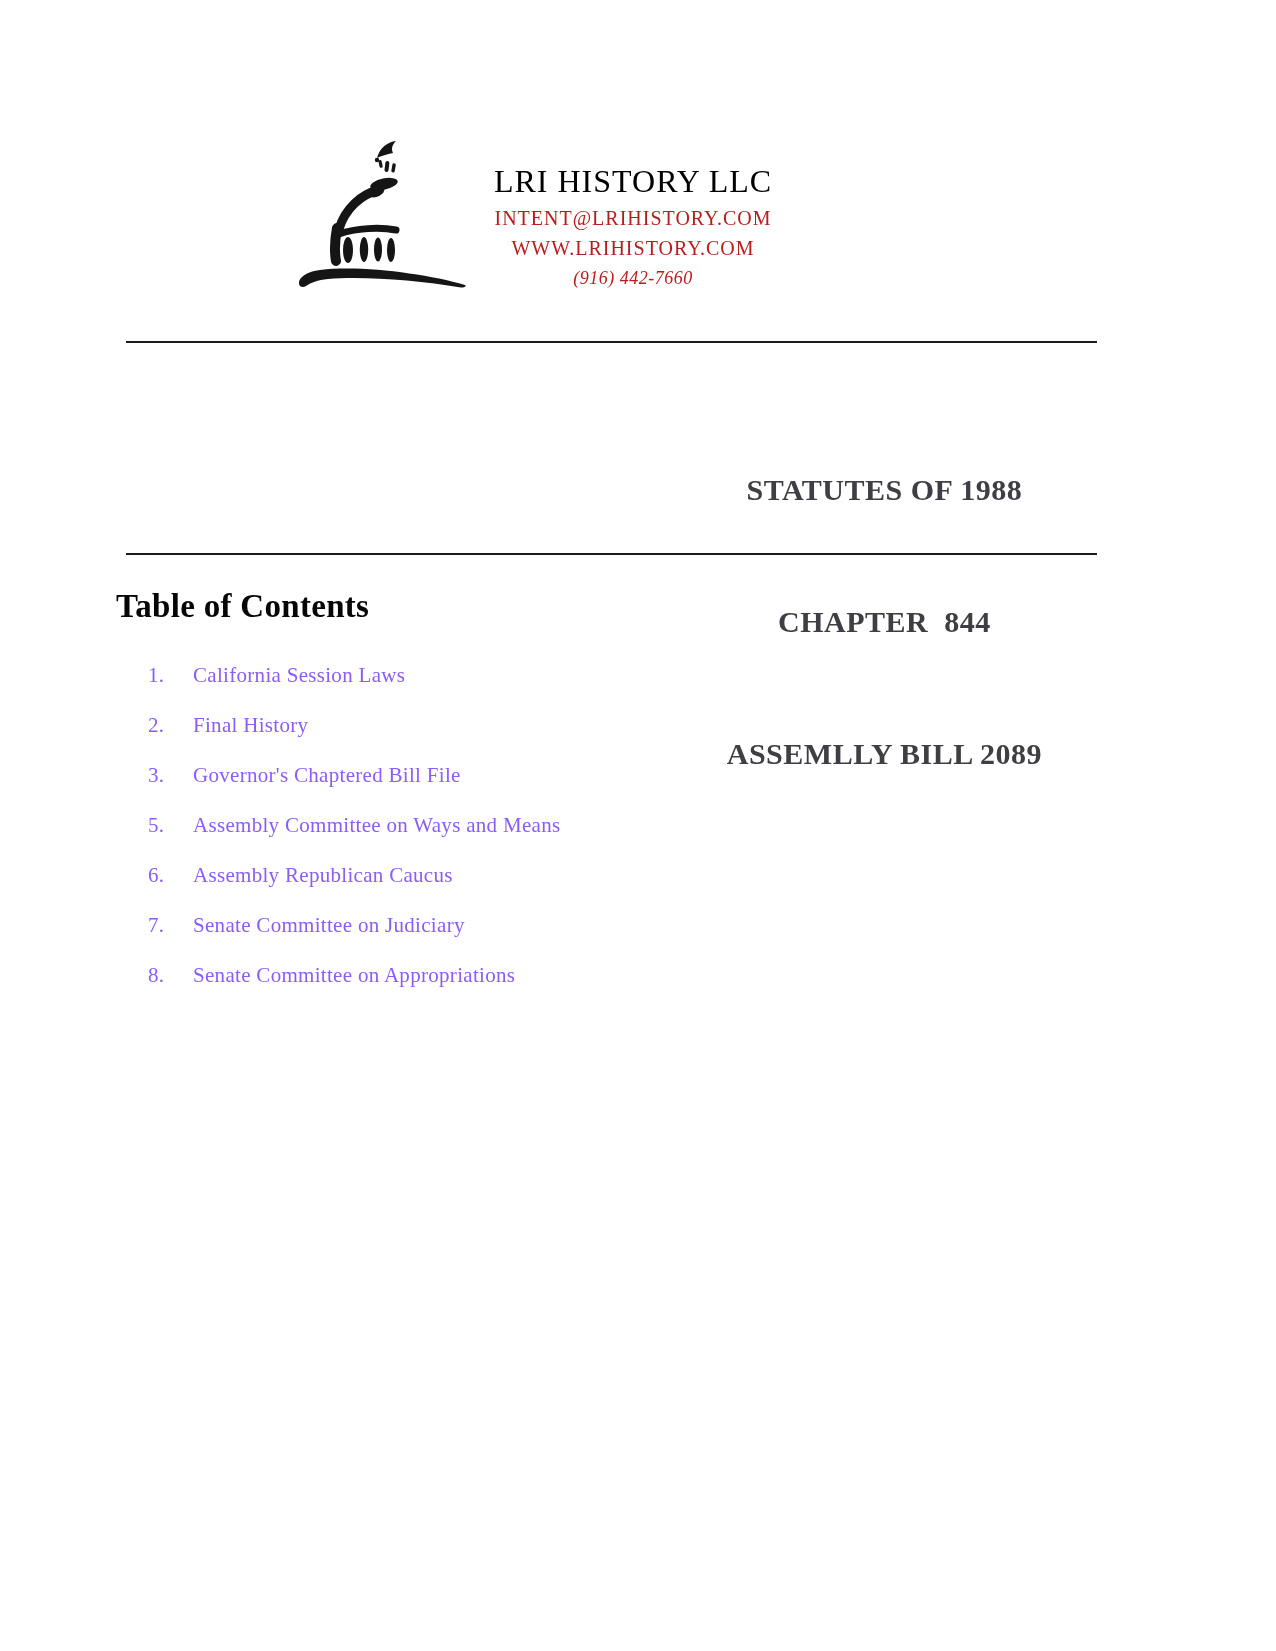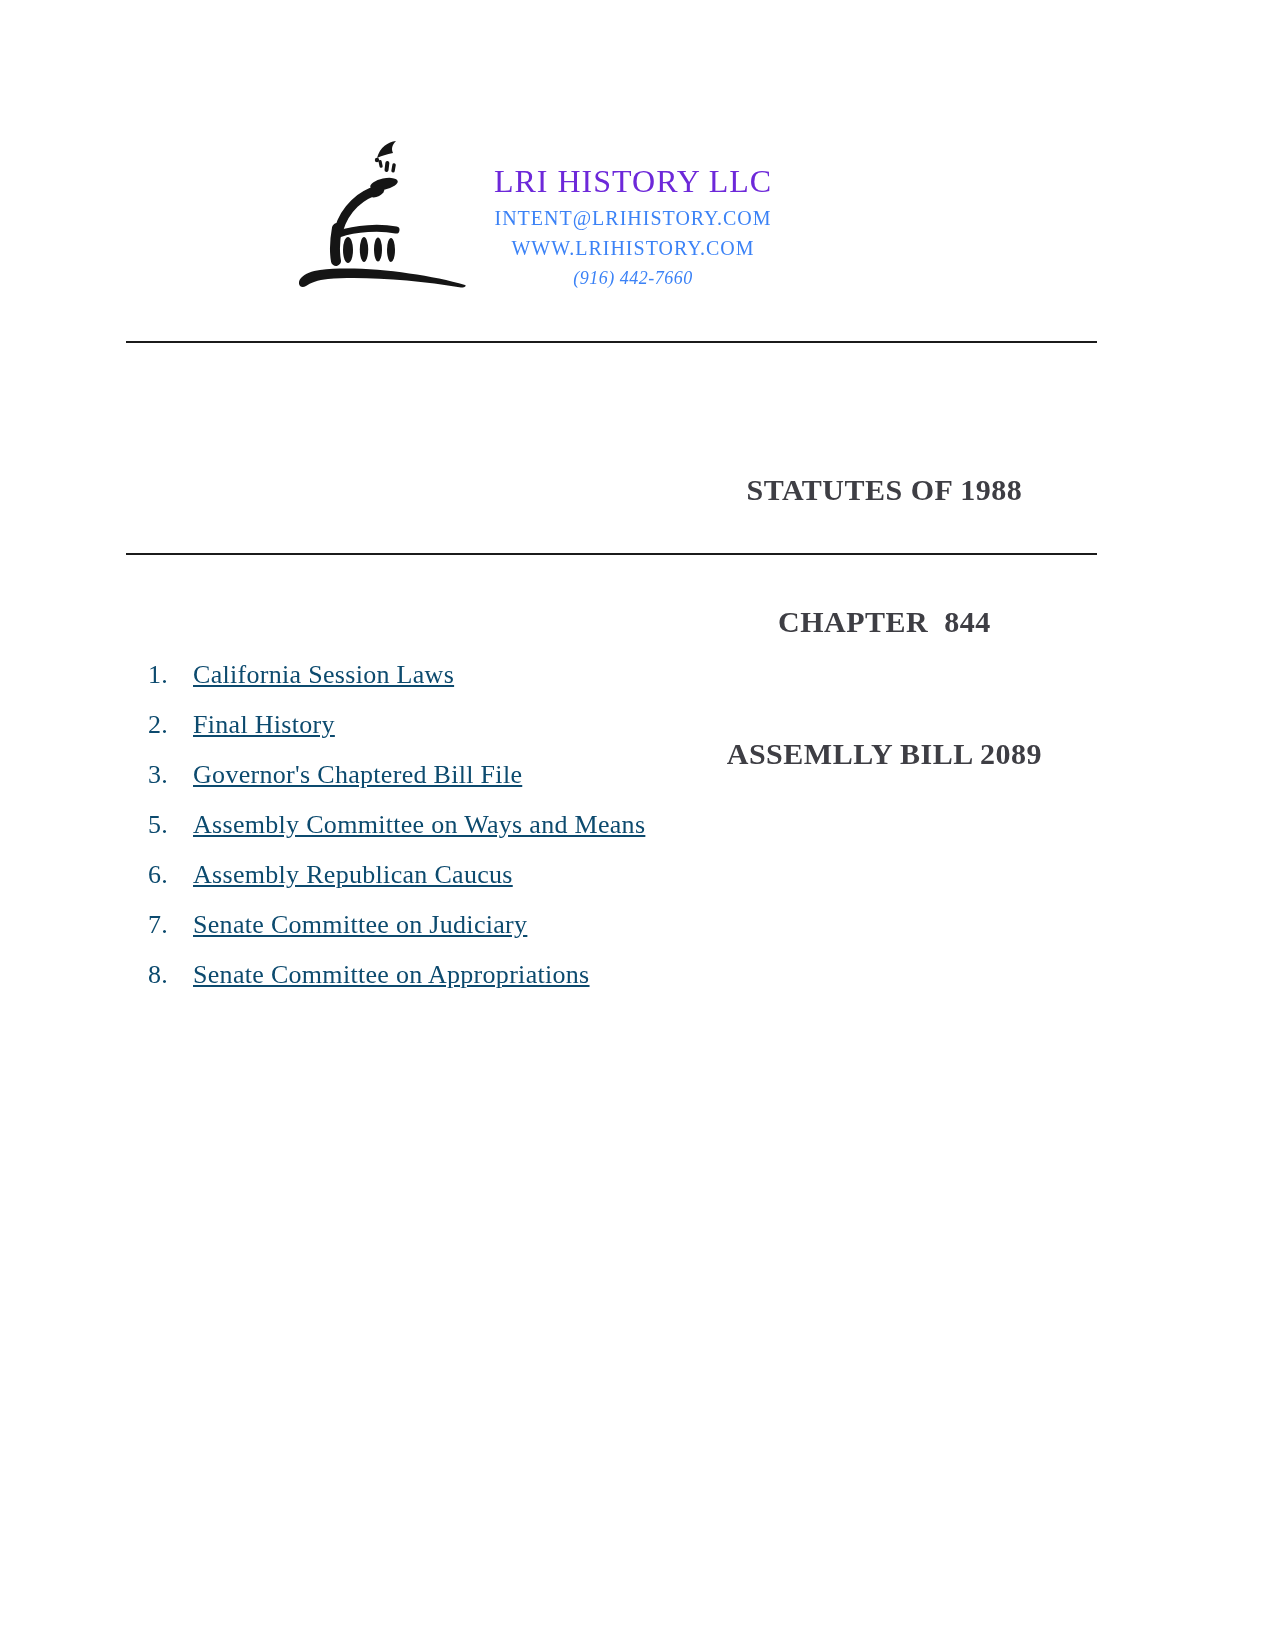--- a/index.html
+++ b/index.html
@@ -22,28 +22,28 @@
   .header-text {
     position: absolute;
     left: 333px; top: 0; width: 600px;
     text-align: center;
   }
   .company-name {
     position: absolute;
     left: 0; top: 164px; width: 600px;
     font-size: 32px; line-height: 34px;
     letter-spacing: 1px;
-    color: #6d28d9;
+    color: #000000;
   }
   .contact-line {
     position: absolute;
     left: 0; width: 600px;
     font-size: 20px; line-height: 24px;
     letter-spacing: 1px;
-    color: #3b82f6;
+    color: #b91c1c;
   }
   .contact-email   { top: 206px; }
   .contact-website { top: 236px; }
   .contact-phone   { top: 266px; font-size: 18px; letter-spacing: 0.5px; font-style: italic; }
 
   
   .rule {
     position: absolute;
     left: 126px; width: 971px; height: 2px;
     background: #1b1b1b;
@@ -73,25 +73,24 @@
     letter-spacing: 0.3px;
   }
   .toc-list {
     position: absolute;
     left: 0; top: 650px; width: 1100px;
     list-style: none;
   }
   .toc-item {
     height: 50px; line-height: 50px;
     padding-left: 148px;
-    font-size: 26px;
-    color: #0c4a6e;
+    font-size: 21px;
+    color: #8b5cf6;
     letter-spacing: 0.3px;
     white-space: nowrap;
-    text-decoration: underline;
   }
   .toc-item .num {
     display: inline-block;
     width: 45px;
   }
 </style>
 </head>
 <body>
 
 <div class="page">
@@ -140,20 +139,21 @@
 
   <div class="rule rule-top"></div>
   <div class="rule rule-bottom"></div>
 
   <div class="title-block">
     <div class="title-line">STATUTES OF 1988</div>
     <div class="title-line">CHAPTER  844</div>
     <div class="title-line">ASSEMLLY BILL 2089</div>
   </div>
 
+  <div class="toc-heading">Table of Contents</div>
 
   <ol class="toc-list">
     <li class="toc-item">
       <span class="num">1.</span><span class="label">California Session Laws</span>
     </li>
     <li class="toc-item">
       <span class="num">2.</span><span class="label">Final History</span>
     </li>
     <li class="toc-item">
       <span class="num">3.</span><span class="label">Governor's Chaptered Bill File</span>

